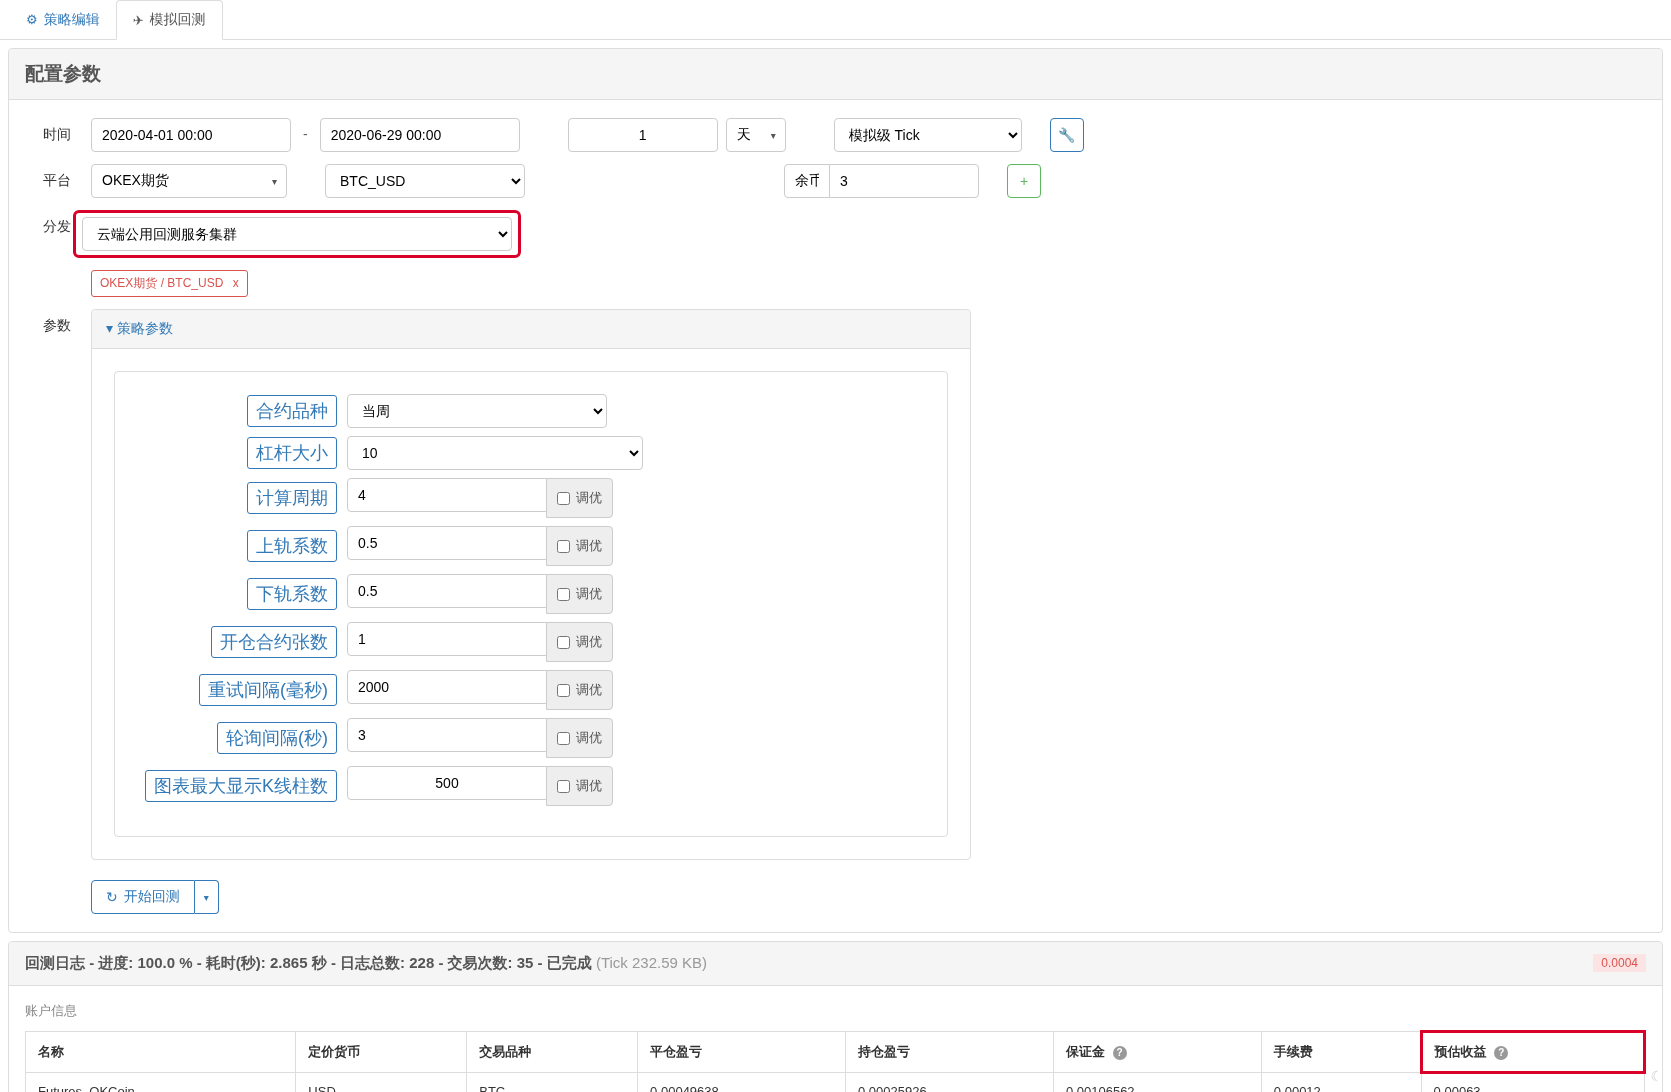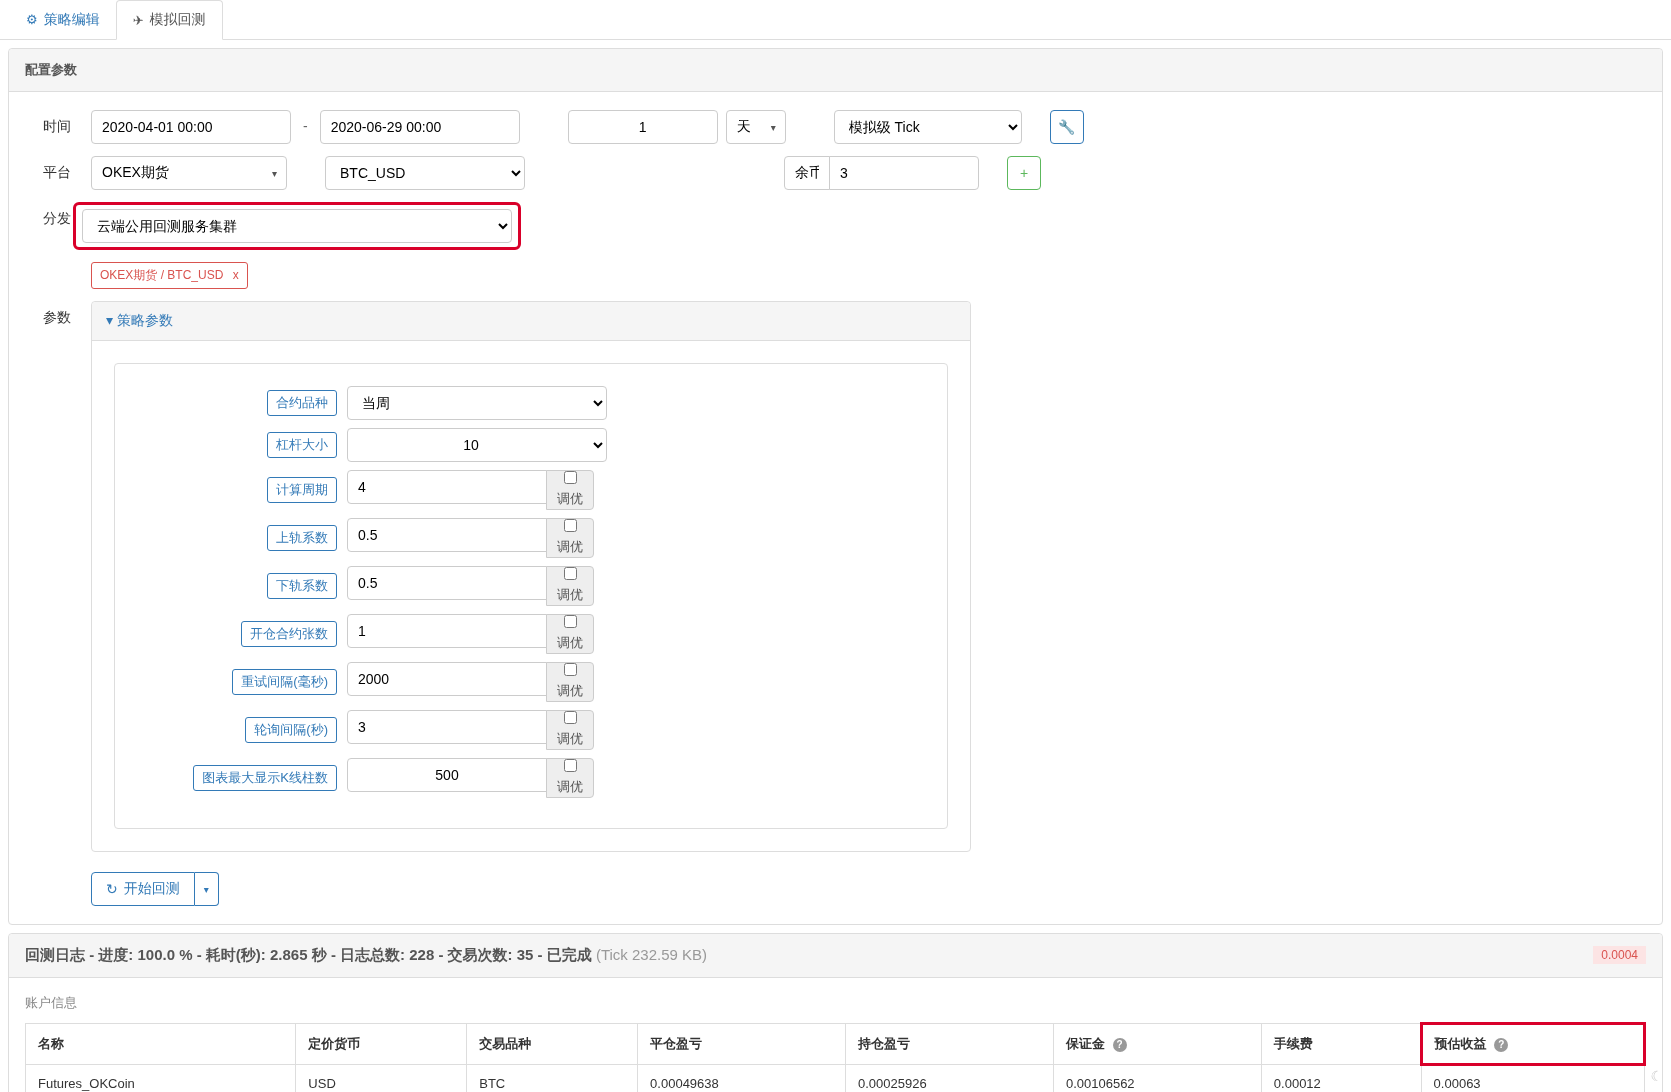--- a/index.html
+++ b/index.html
@@ -4,21 +4,21 @@
   <style>
     * { box-sizing: border-box; margin: 0; padding: 0; }
     body { font-family: -apple-system, BlinkMacSystemFont, "Segoe UI", Arial, sans-serif; font-size: 14px; color: #333; background: #fff; }
     
     .tabs { display: flex; border-bottom: 1px solid #ddd; padding-left: 10px; }
     .tab { padding: 10px 16px; cursor: pointer; display: flex; align-items: center; gap: 6px; color: #337ab7; }
     .tab.active { border: 1px solid #ddd; border-bottom: 1px solid #fff; margin-bottom: -1px; border-radius: 4px 4px 0 0; color: #555; }
     .tab-icon { font-size: 13px; }
     
     .panel { border: 1px solid #ddd; border-radius: 4px; margin: 8px; }
-    .panel-header { background: #f5f5f5; padding: 12px 16px; font-size: 13px; font-weight: 600; color: #555; border-bottom: 1px solid #ddd; border-radius: 4px 4px 0 0; }
+    .panel-header { background: #f5f5f5; padding: 12px 16px; font-size: 19px; font-weight: 600; color: #555; border-bottom: 1px solid #ddd; border-radius: 4px 4px 0 0; }
     .panel-body { padding: 18px 20px; }
     
     .form-row { display: flex; align-items: flex-start; margin-bottom: 12px; gap: 8px; }
     .form-label { width: 42px; text-align: right; padding-top: 8px; font-size: 14px; color: #333; flex-shrink: 0; margin-right: 12px; }
     
     input.txt, select.txt { height: 34px; border: 1px solid #ccc; border-radius: 4px; padding: 6px 10px; font-size: 14px; background: #fff; }
     
     .dash { padding: 8px 4px; color: #666; }
     
     .combo { position: relative; display: inline-block; }
@@ -32,24 +32,24 @@
     .tag-close { margin-left: 6px; cursor: pointer; }
     
     .highlight-red { border: 3px solid #d9002a; border-radius: 6px; padding: 4px 6px; display: inline-block; }
     
     .param-panel { border: 1px solid #ddd; border-radius: 4px; margin-top: 0; flex: 1; max-width: 880px; }
     .param-header { padding: 10px 14px; background: #f5f5f5; border-bottom: 1px solid #ddd; border-radius: 4px 4px 0 0; }
     .param-header-link { color: #337ab7; cursor: pointer; font-size: 14px; }
     .param-inner { border: 1px solid #ddd; border-radius: 4px; margin: 22px; padding: 22px; }
     
     .param-item { display: flex; align-items: center; justify-content: flex-start; margin-bottom: 8px; gap: 10px; }
-    .param-tag { border: 1px solid #337ab7; color: #337ab7; border-radius: 3px; padding: 3px 8px; font-size: 13px; min-width: 60px; text-align: center; }
+    .param-tag { border: 1px solid #337ab7; color: #337ab7; border-radius: 3px; padding: 3px 8px; font-size: 18px; min-width: 60px; text-align: center; }
     .param-label-wrap { width: 200px; display: flex; justify-content: flex-end; }
     .param-input { width: 200px; }
-    .opt-box { display: flex; align-items: center; gap: 6px; border: 1px solid #ccc; border-radius: 0 4px 4px 0; height: 40px; padding: 0 10px; margin-left: -1px; background: #eee; color: #555; font-size: 13px; flex-direction: column; }
+    .opt-box { display: flex; align-items: center; gap: 6px; border: 1px solid #ccc; border-radius: 0 4px 4px 0; height: 40px; padding: 0 10px; margin-left: -1px; background: #eee; color: #555; font-size: 13px; }
     .input-group { display: flex; }
     .input-group input { border-radius: 4px 0 0 4px; }
     
     .start-group { display: flex; margin-left: 62px; margin-top: 20px; }
     .btn-start { height: 34px; border: 1px solid #337ab7; color: #337ab7; background: #fff; border-radius: 4px 0 0 4px; padding: 0 14px; cursor: pointer; display: flex; align-items: center; gap: 6px; font-size: 14px; }
     .btn-drop { height: 34px; width: 24px; border: 1px solid #337ab7; border-left: none; color: #337ab7; background: #fff; border-radius: 0 4px 4px 0; cursor: pointer; font-size: 10px; }
     
     .log-panel { border: 1px solid #ddd; border-radius: 4px; margin: 8px; }
     .log-header { background: #f5f5f5; padding: 12px 16px; border-bottom: 1px solid #ddd; border-radius: 4px 4px 0 0; display: flex; align-items: flex-start; justify-content: space-between; }
     .log-title { font-size: 15px; color: #555; font-weight: 600; }
@@ -160,21 +160,21 @@
             <div class="param-item">
               <div class="param-label-wrap">
                 <span class="param-tag">合约品种</span>
               </div>
               <select class="txt param-input" style="width: 260px;"><option>当周</option></select>
             </div>
             <div class="param-item">
               <div class="param-label-wrap">
                 <span class="param-tag">杠杆大小</span>
               </div>
-              <select class="txt param-input" style="width: 260px; text-align: center;"><option>10</option></select>
+              <select class="txt param-input" style="width: 296px;"><option>10</option></select>
             </div>
             <div class="param-item">
               <div class="param-label-wrap">
                 <span class="param-tag">计算周期</span>
               </div>
               <div class="input-group">
                 <input class="txt" value="4" style="width: 200px;">
                 <label class="opt-box">
                   <input type="checkbox" style="">
                   <span>调优</span>

